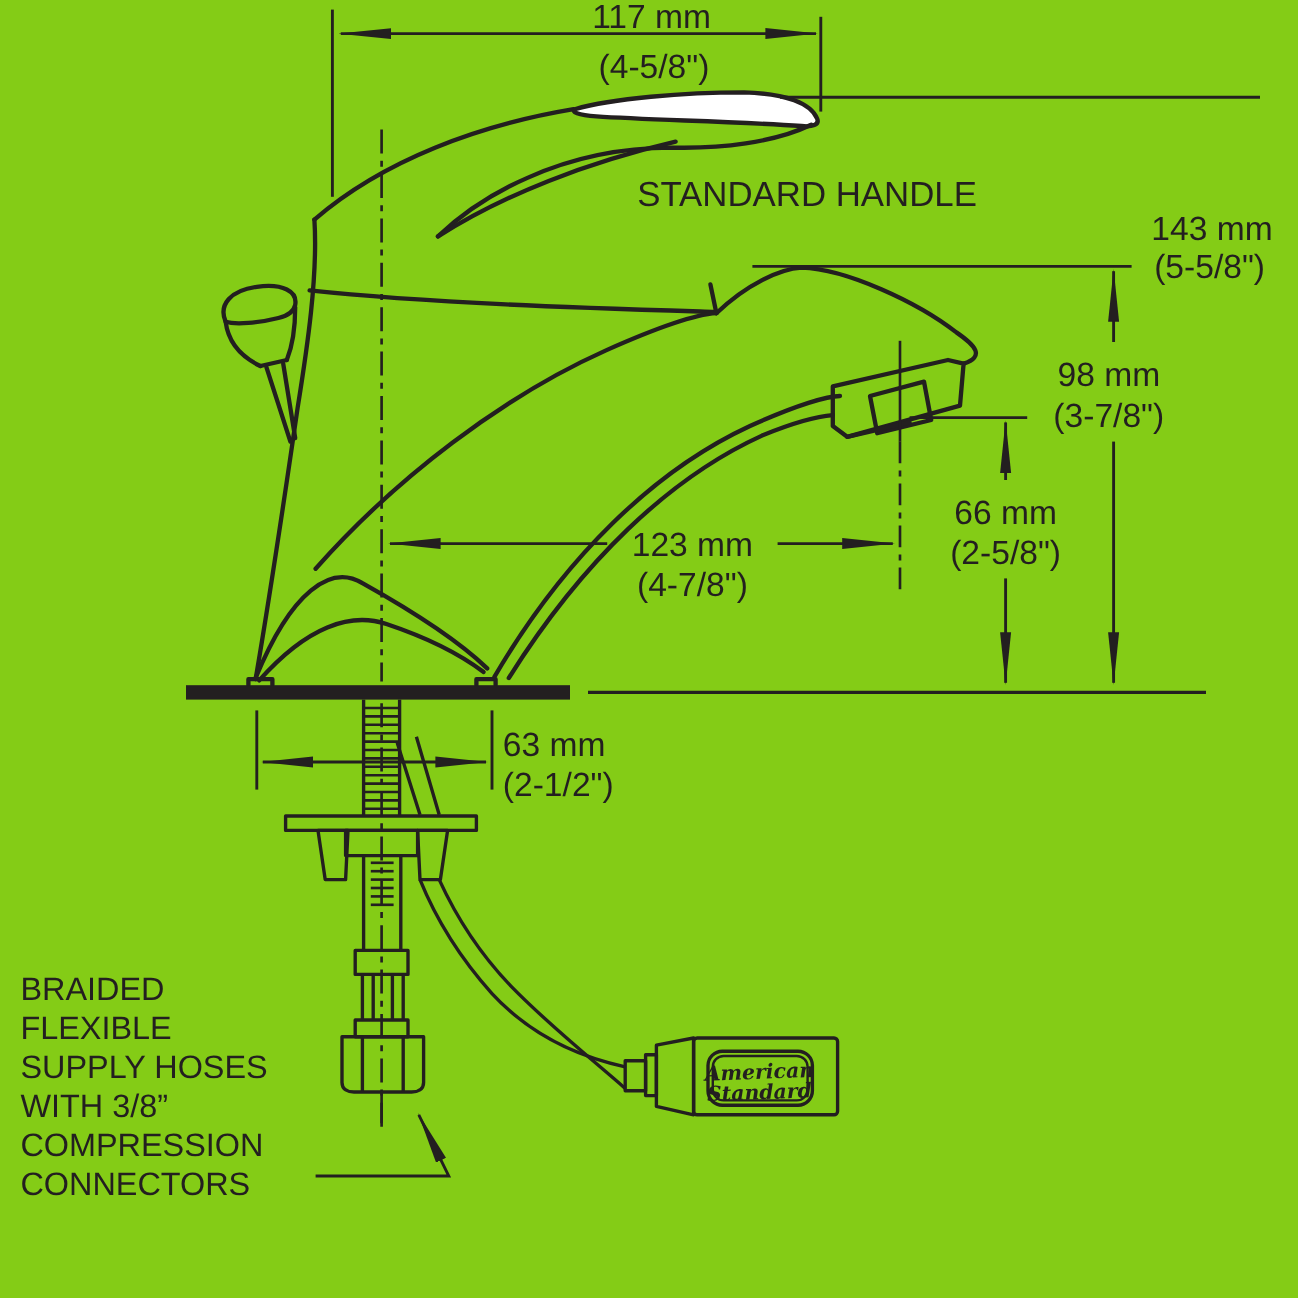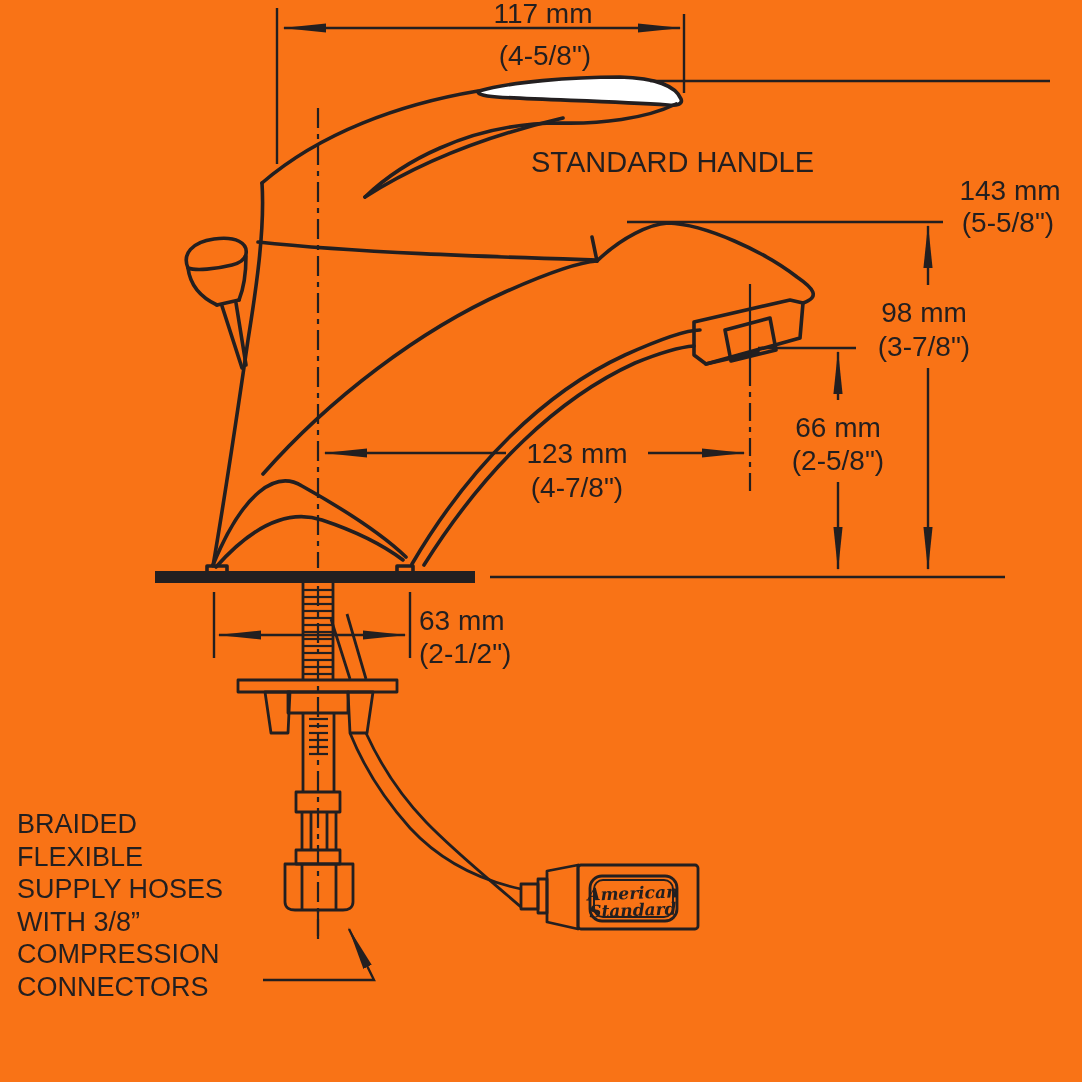--- a/index.html
+++ b/index.html
@@ -1,16 +1,16 @@
 <!DOCTYPE html>
 <html><head>
 <meta charset="utf-8">
 <style>
   html,body{margin:0;padding:0;background:#ffffff;}
-  .stage{position:relative;width:1082px;height:1082px;background:#f97316;overflow:hidden;
+  .stage{position:relative;width:1082px;height:1082px;background:#84cc16;overflow:hidden;
          font-family:"Liberation Sans",sans-serif;}
   svg{position:absolute;left:0;top:0;}
   text{fill:#231f20;}
   .dim{font-size:28px;}
   .note{font-size:27px;}
   .cap{font-size:29px;}
   .logo{font-family:"DejaVu Serif",serif;font-style:italic;font-weight:bold;font-size:17px;}
 </style>
 </head>
 <body>

